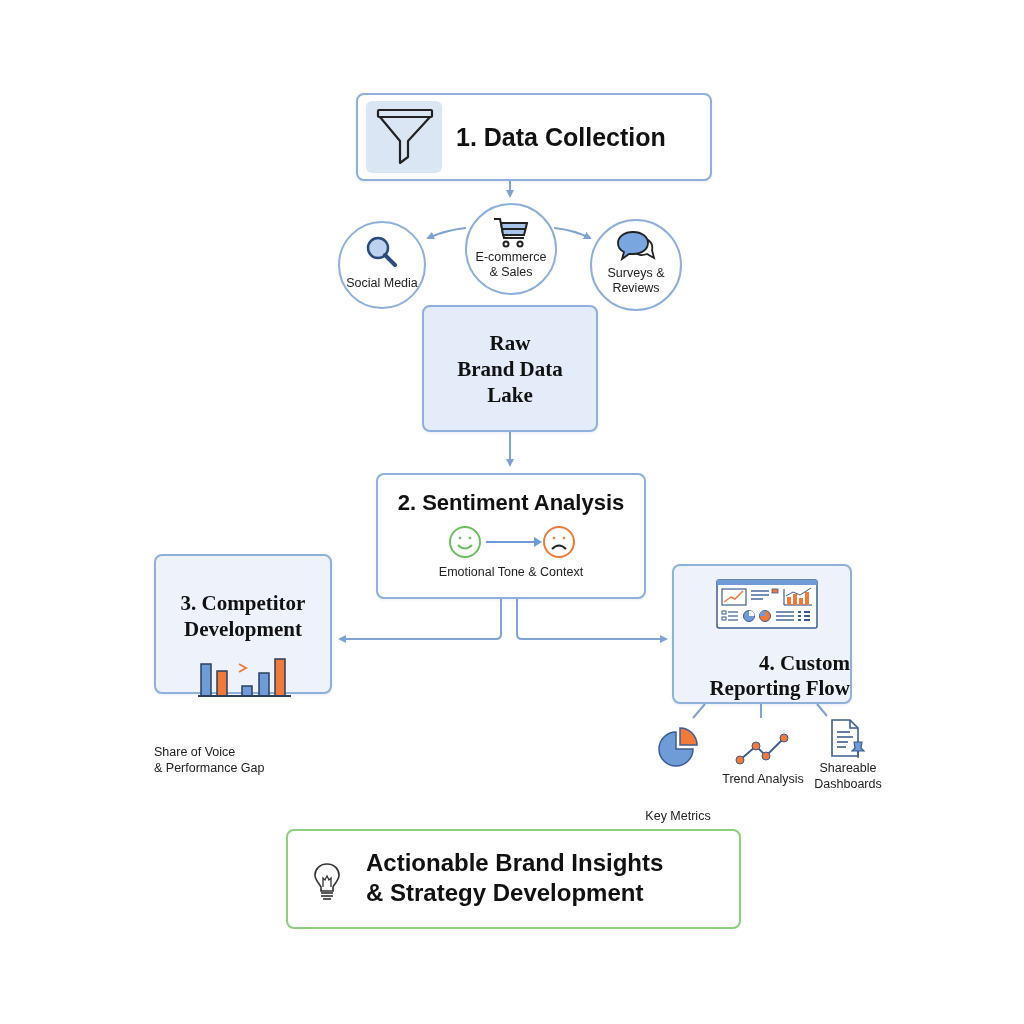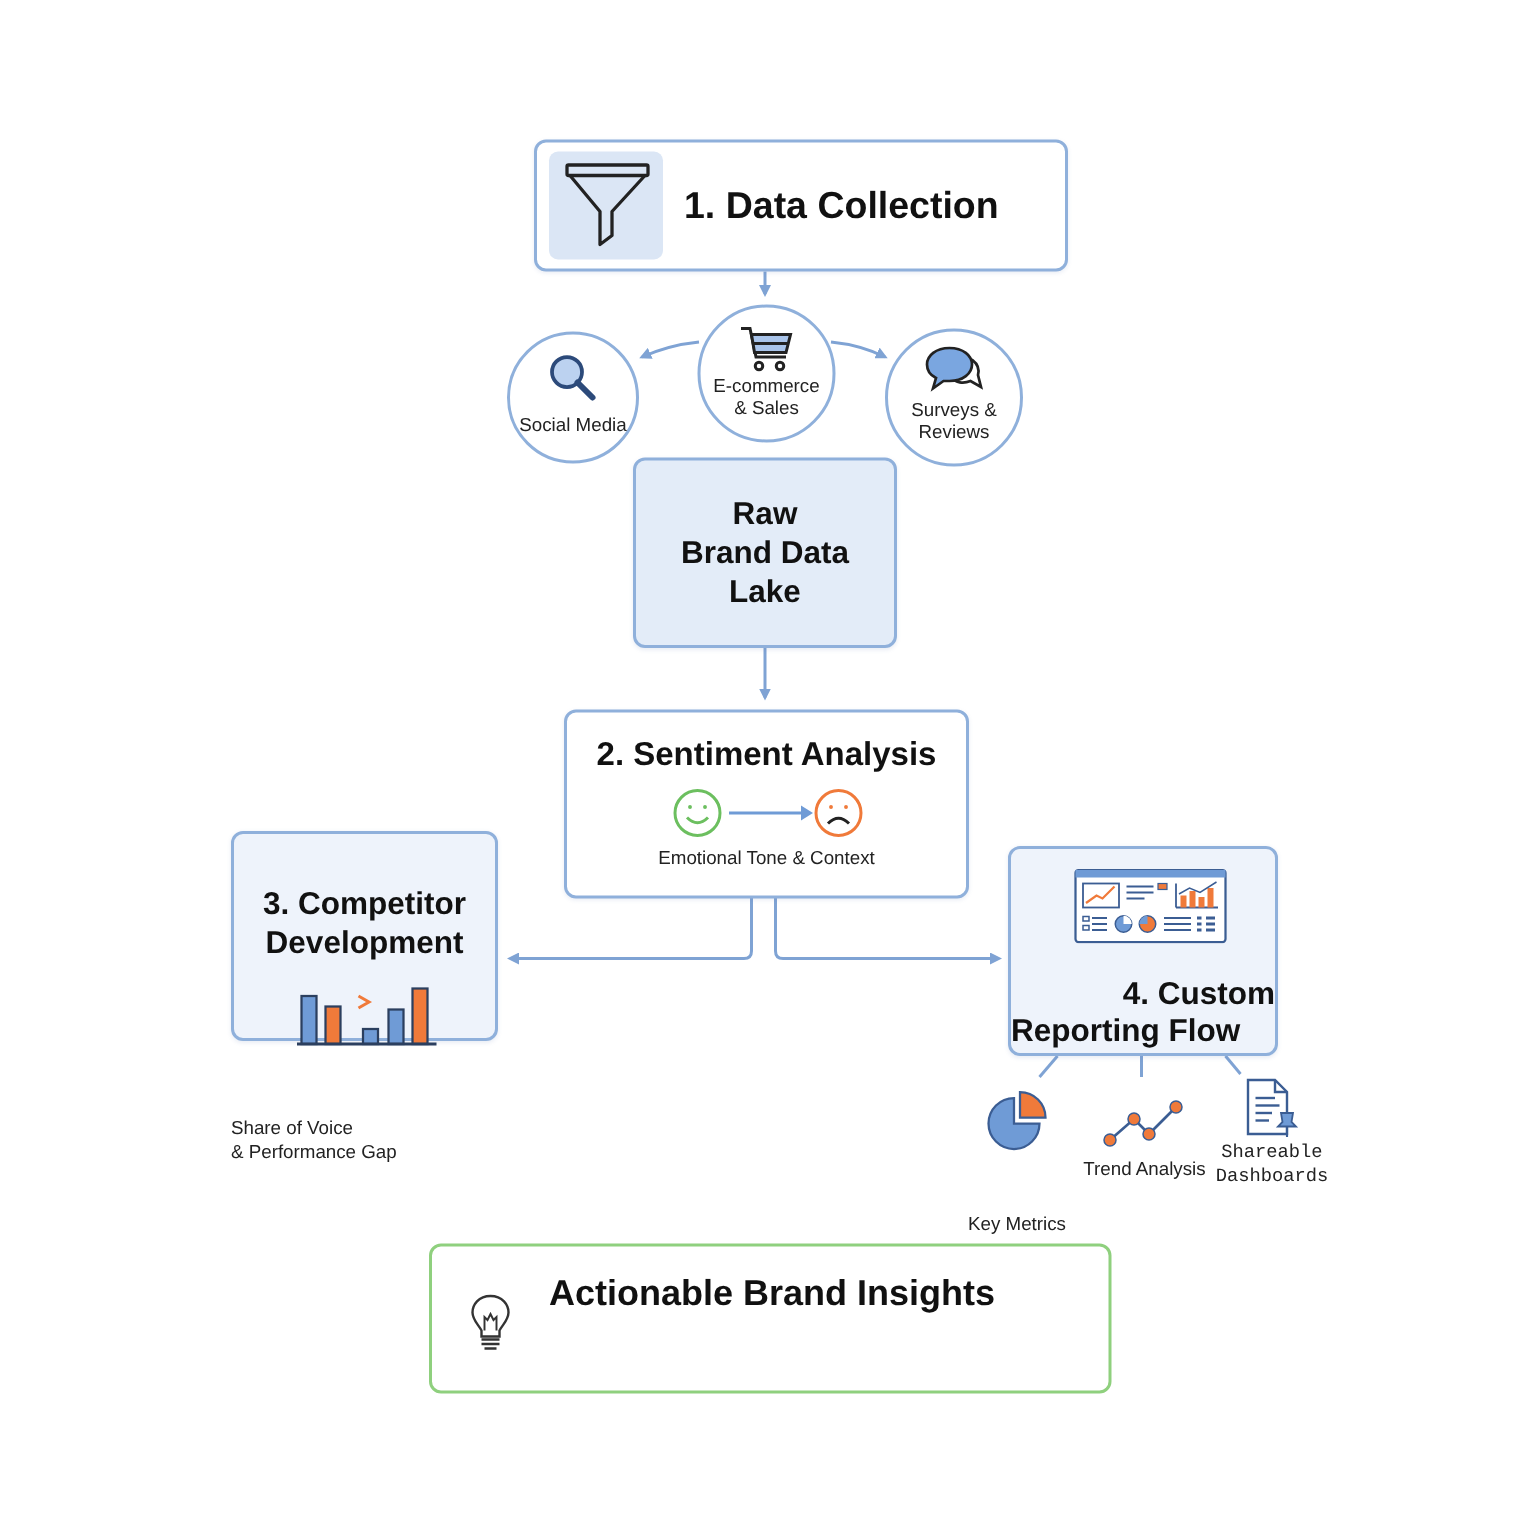--- a/index.html
+++ b/index.html
@@ -7,21 +7,21 @@
     width: 1024px; height: 1024px; position: relative; overflow: hidden;
     background: #ffffff;
     font-family: "Liberation Sans", "DejaVu Sans", sans-serif;
     color: #111;
   }
   .abs { position: absolute; }
   .box {
     position: absolute; box-sizing: border-box;
     border: 2px solid #8fb0db; border-radius: 8px; background: #ffffff;
   }
-  .box.filled { background: #e3ecf8; }
+  .box.filled { background: #e3ecf8; font-family: Liberation Serif, serif; }
   .box.shadow { box-shadow: 0 1px 3px rgba(100,130,180,0.15); }
   .title { font-weight: bold; color: #111; }
   .circle {
     position: absolute; box-sizing: border-box; border: 2px solid #8fb0db;
     border-radius: 50%; background: #fff;
     display: flex; flex-direction: column; align-items: center; justify-content: center;
     text-align: center; font-size: 12.5px; color: #222; line-height: 15px;
   }
   .caption { position: absolute; font-size: 12.5px; color: #222; line-height: 16px; }
   svg.lines { position: absolute; left: 0; top: 0; }
@@ -181,21 +181,21 @@
     <line x1="60" y1="37" x2="78" y2="37" stroke="#3b5d93" stroke-width="1.4"></line>
     <line x1="60" y1="41" x2="78" y2="41" stroke="#3b5d93" stroke-width="1.4"></line>
     <rect x="82" y="32" width="3" height="2" fill="#3b5d93"></rect>
     <rect x="88" y="32" width="6" height="2" fill="#3b5d93"></rect>
     <rect x="82" y="36" width="3" height="2" fill="#3b5d93"></rect>
     <rect x="88" y="36" width="6" height="2" fill="#3b5d93"></rect>
     <rect x="82" y="40" width="3" height="2" fill="#3b5d93"></rect>
     <rect x="88" y="40" width="6" height="2" fill="#3b5d93"></rect>
   </svg>
   <div class="abs title" style="left:0; right:0; top:85px; text-align:right; font-size:21px;padding-left:38px;">4. Custom</div>
-  <div class="abs title" style="left:0; right:0; top:110px; text-align:left; font-size:21px;">Reporting Flow</div>
+  <div class="abs title" style="left:0; right:0; top:110px; text-align:right; font-size:21px;">Reporting Flow</div>
 </div>
 
 <div class="abs" style="left:636px; top:722px; width:84px; height:70px;">
   <svg class="abs" style="left:20px; top:4px;" width="46" height="44" viewBox="0 0 46 44">
     <path d="M20,6 A17,17 0 1,0 37,23 L20,23 Z" fill="#6f9bd6" stroke="#3b5d93" stroke-width="1.5"></path>
     <path d="M24,2 A17,17 0 0,1 41,19 L24,19 Z" fill="#f07a3a" stroke="#3b5d93" stroke-width="1.5"></path>
   </svg>
   <div class="abs" style="left:0; right:0; top:51px; text-align:center; font-size:12.5px; color:#222;margin-top:36px;">Key Metrics</div>
 </div>
 
@@ -203,21 +203,21 @@
   <svg class="abs" style="left:14px; top:6px;" width="60" height="40" viewBox="0 0 60 40">
     <path d="M8,32 L24,18 L34,28 L52,10" fill="none" stroke="#3b5d93" stroke-width="1.8"></path>
     <circle cx="8" cy="32" r="4" fill="#f07a3a" stroke="#3b5d93" stroke-width="1"></circle>
     <circle cx="24" cy="18" r="4" fill="#f07a3a" stroke="#3b5d93" stroke-width="1"></circle>
     <circle cx="34" cy="28" r="4" fill="#f07a3a" stroke="#3b5d93" stroke-width="1"></circle>
     <circle cx="52" cy="10" r="4" fill="#f07a3a" stroke="#3b5d93" stroke-width="1"></circle>
   </svg>
   <div class="abs" style="left:0; right:0; top:50px; text-align:center; font-size:12.5px; color:#222; white-space:nowrap;">Trend Analysis</div>
 </div>
 
-<div class="abs" style="left:806px; top:716px; width:84px; height:80px;font-family:Liberation Mono, monospace;">
+<div class="abs" style="left:806px; top:716px; width:84px; height:80px;">
   <svg class="abs" style="left:22px; top:2px;" width="40" height="42" viewBox="0 0 40 42">
     <path d="M4,2 L22,2 L30,10 L30,38 L4,38 Z" fill="#fff" stroke="#3b5d93" stroke-width="1.6"></path>
     <path d="M22,2 L22,10 L30,10" fill="none" stroke="#3b5d93" stroke-width="1.6"></path>
     <line x1="9" y1="14" x2="22" y2="14" stroke="#3b5d93" stroke-width="1.6"></line>
     <line x1="9" y1="19" x2="25" y2="19" stroke="#3b5d93" stroke-width="1.6"></line>
     <line x1="9" y1="24" x2="20" y2="24" stroke="#3b5d93" stroke-width="1.6"></line>
     <line x1="9" y1="29" x2="18" y2="29" stroke="#3b5d93" stroke-width="1.6"></line>
     <path d="M26,24 L34,24 L33,30 L36,33 L24,33 L27,30 Z" fill="#6f9bd6" stroke="#3b5d93" stroke-width="1.2"></path>
     <line x1="30" y1="33" x2="30" y2="40" stroke="#3b5d93" stroke-width="1.4"></line>
   </svg>
@@ -227,13 +227,14 @@
 
 <div class="box" style="left:286px; top:829px; width:455px; height:100px; border-color:#8fd07e;">
   <svg class="abs" style="left:24px; top:30px;" width="30" height="40" viewBox="0 0 30 40">
     <path d="M15,3 C7,3 3,9 3,14 C3,19 7,22 9,26 L9,30 L21,30 L21,26 C23,22 27,19 27,14 C27,9 23,3 15,3 Z" fill="#fff" stroke="#333" stroke-width="1.6"></path>
     <path d="M11,26 L11,17 L13,19 L15,15 L17,19 L19,17 L19,26" fill="none" stroke="#333" stroke-width="1.3"></path>
     <line x1="9" y1="32" x2="21" y2="32" stroke="#333" stroke-width="1.6"></line>
     <line x1="9" y1="35" x2="21" y2="35" stroke="#333" stroke-width="1.6"></line>
     <line x1="11" y1="38" x2="19" y2="38" stroke="#333" stroke-width="1.6"></line>
   </svg>
   <div class="abs title" style="left:78px; top:18px; font-size:24px;">Actionable Brand Insights</div>
+  <div class="abs title" style="left:78px; top:48px; font-size:24px;">&amp; Strategy Development</div>
 </div>
 
 </body></html>

